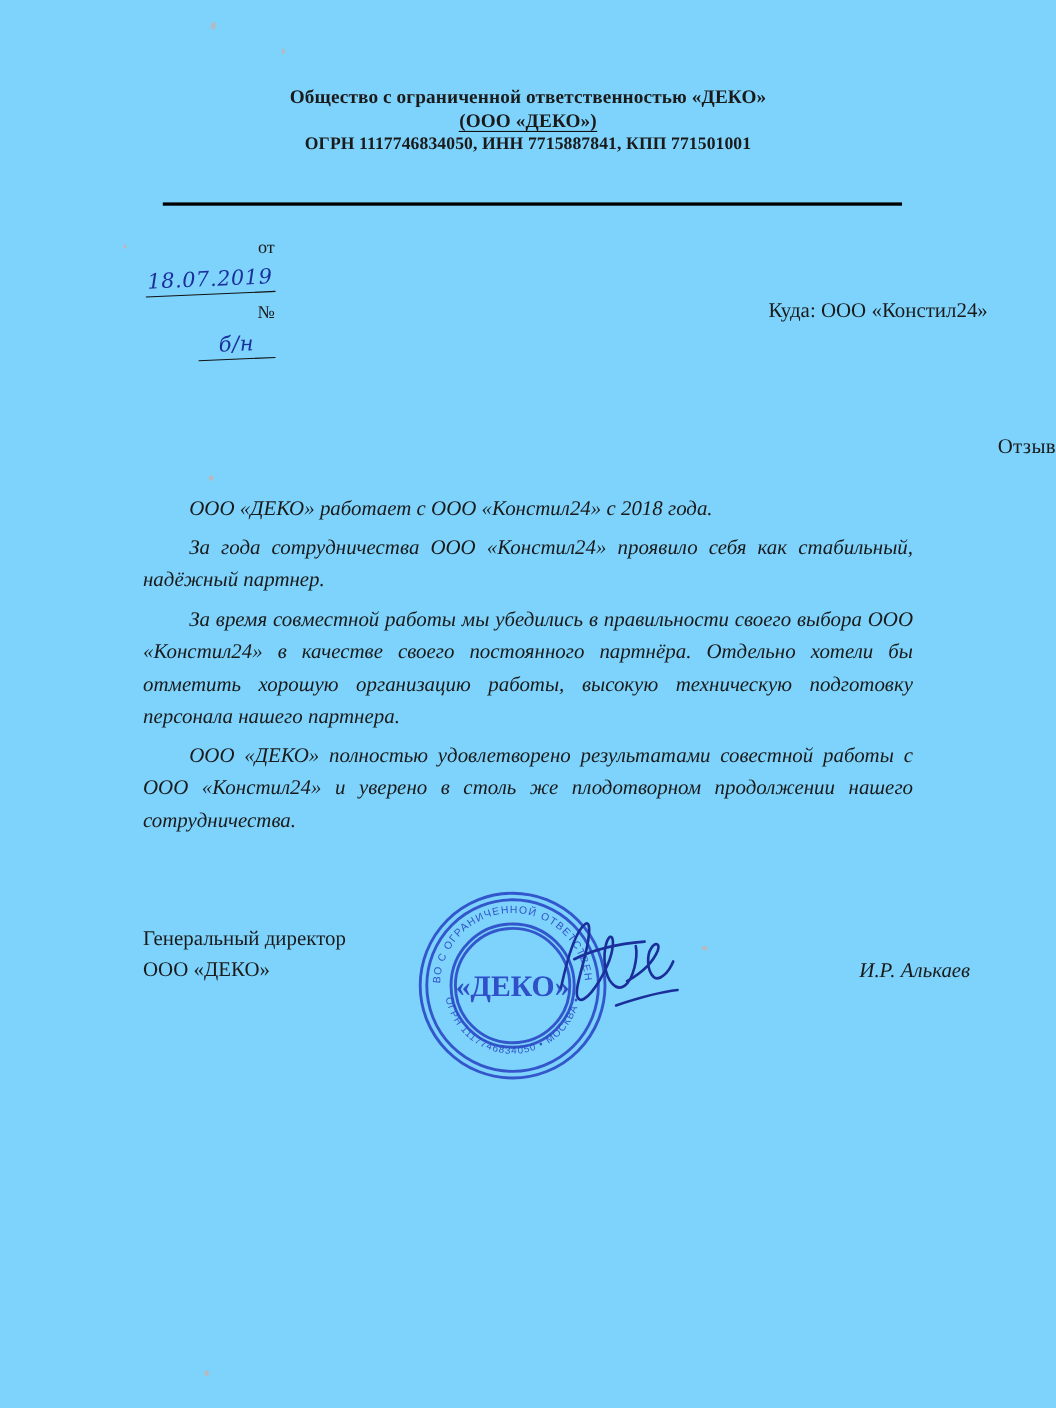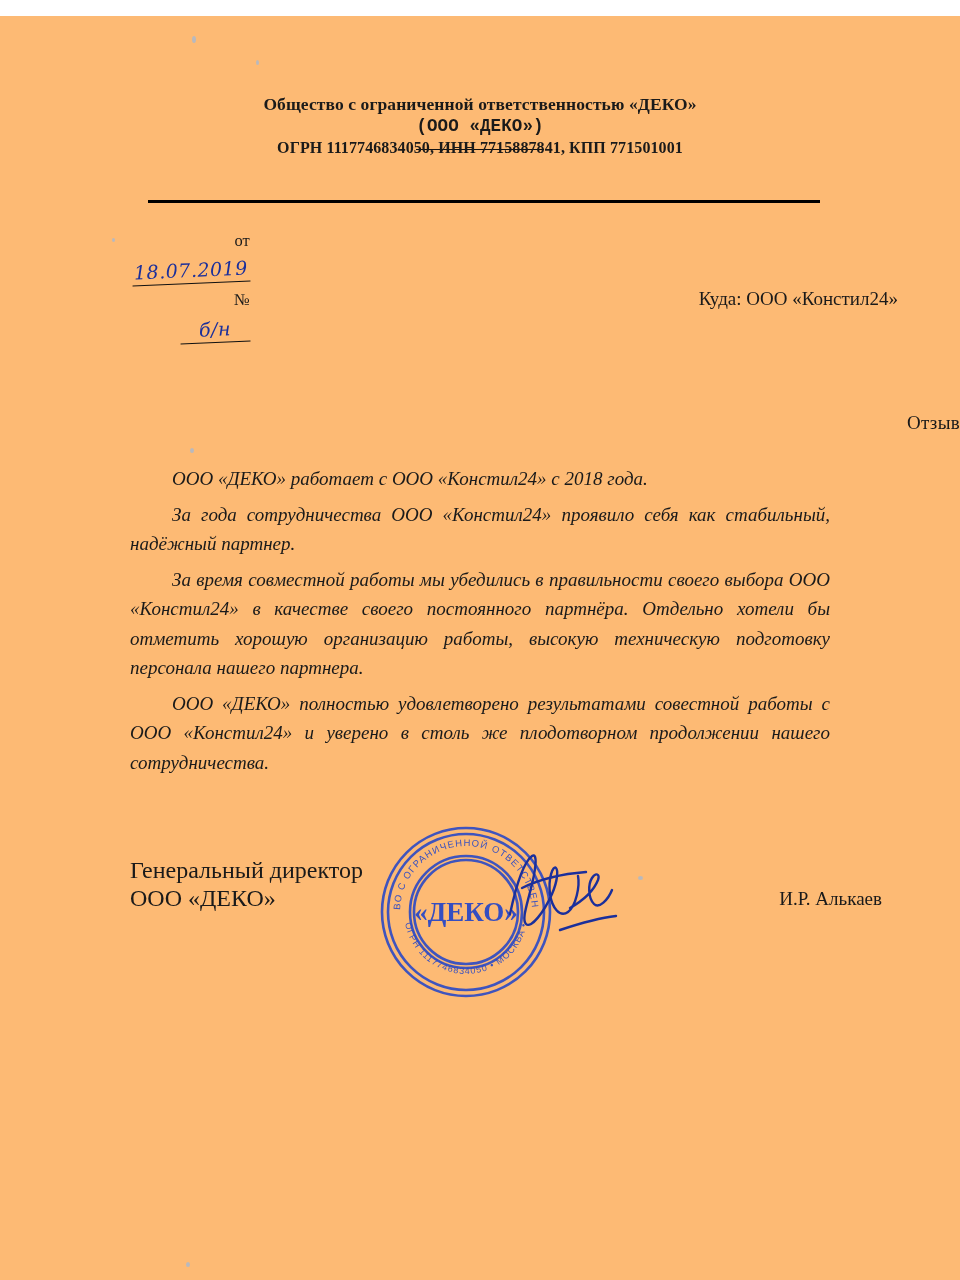--- a/index.html
+++ b/index.html
@@ -12,43 +12,41 @@
     height: 1280px;
     position: relative;
     font-family: "Liberation Serif", serif;
     color: #1a1a1a;
     overflow: hidden;
   }
 
   .page {
     position: absolute;
     inset: 0;
-    background: #fdba74;
-    margin-top: 16px;
+    background: #7dd3fc;
   }
 
   
   .letterhead {
     position: absolute;
     top: 78px;
     left: 0;
     right: 0;
     text-align: center;
   }
   .letterhead .line {
     font-weight: bold;
     font-size: 17.5px;
     line-height: 21px;
     letter-spacing: 0.1px;
     white-space: nowrap;
   }
   .letterhead .line.underlined span {
     border-bottom: 1.5px solid #111;
-    padding-bottom: 13px;
-    font-family: Liberation Mono, monospace;
+    padding-bottom: 0;
   }
   .letterhead .line.small {
     font-size: 16px;
   }
 
   .hr-rule {
     position: absolute;
     top: 184px;
     left: 148px;
     width: 672px;
@@ -125,29 +123,30 @@
     text-indent: 42px;
     font-style: italic;
   }
   .body-text p:last-child { margin-bottom: 0; }
 
   
   .sign-left {
     position: absolute;
     top: 840px;
     left: 130px;
-    font-size: 24px;
+    font-size: 19px;
     line-height: 28px;
   }
   .sign-right {
     position: absolute;
     top: 872px;
     right: 78px;
     font-size: 19px;
     white-space: nowrap;
+    font-style: italic;
   }
 
   
   .stamp {
     position: absolute;
     top: 808px;
     left: 378px;
     width: 176px;
     height: 176px;
     pointer-events: none;

